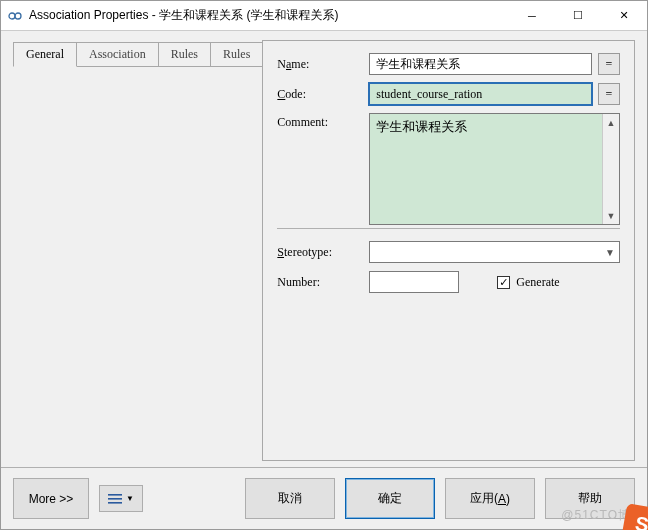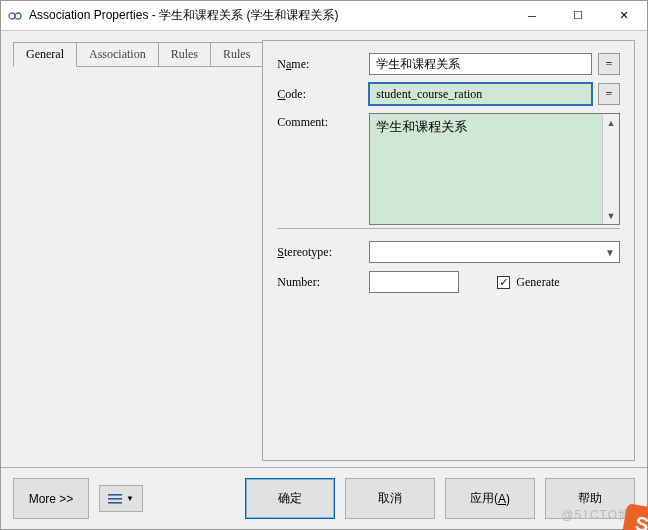--- a/index.html
+++ b/index.html
@@ -270,22 +270,22 @@
     <div class="btn" style="min-width:76px">More &gt;&gt;</div>
     <div class="iconbtn">
       <svg width="14" height="12" viewBox="0 0 14 12">
         <rect x="0" y="1" width="14" height="1.6" fill="#2a5a9e"></rect>
         <rect x="0" y="5" width="14" height="1.6" fill="#2a5a9e"></rect>
         <rect x="0" y="9" width="14" height="1.6" fill="#2a5a9e"></rect>
       </svg>
       <span style="font-size:8px;">▼</span>
     </div>
     <div class="spacer"></div>
+    <div class="btn">取消</div>
     <div class="btn default">确定</div>
-    <div class="btn">取消</div>
     <div class="btn">
       <span>应用(</span>
         <span class="ul" style="text-decoration:underline;">A</span>
         <span>)</span>
     </div>
     <div class="btn">帮助</div>
   </div>
 
 </div>
 

